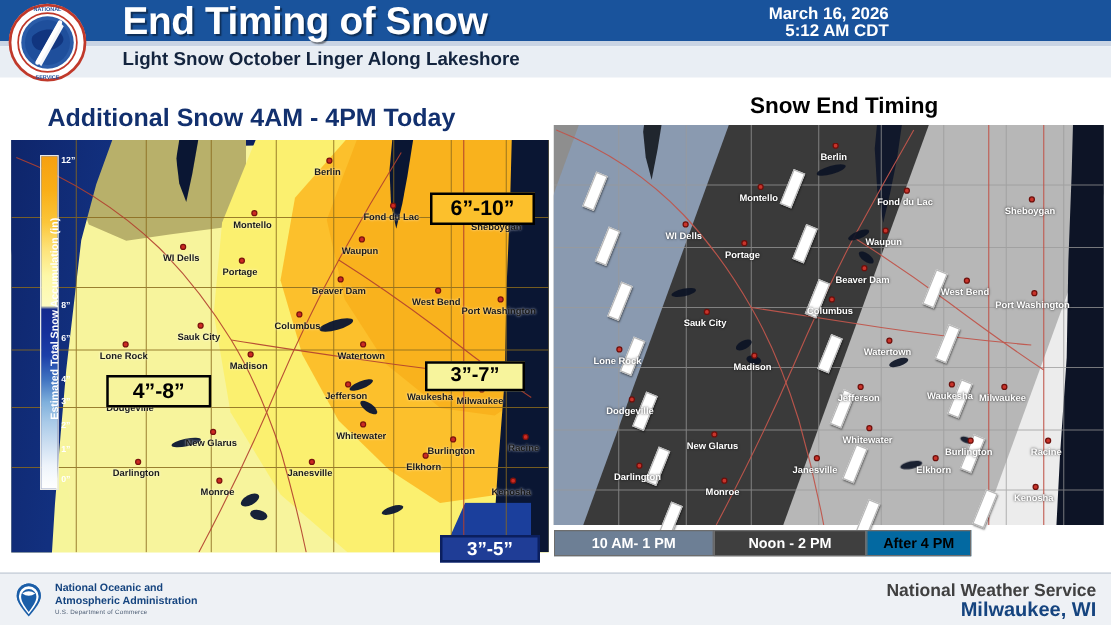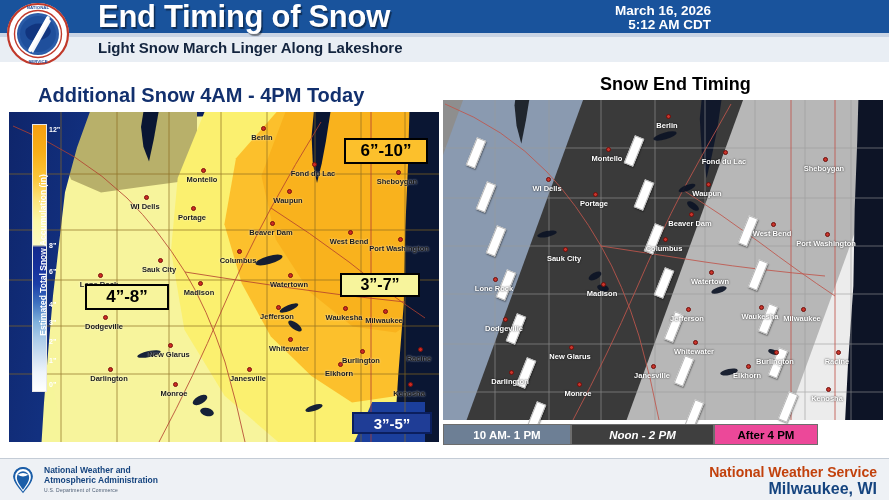--- a/index.html
+++ b/index.html
@@ -151,21 +151,21 @@
   .lm-city-label {
     position: absolute; font-size: 7.5px; font-weight: bold;
     color: #1a1a1a; white-space: nowrap;
     text-shadow: 0 0 2px rgba(255,255,255,0.85);
   }
 
   
   .callout {
     position: absolute; font-weight: bold;
     border: 2px solid #000000; white-space: nowrap;
-    display: flex; align-items: center; justify-content: center;
+    display: flex; align-items: center; justify-content: center; margin-top: 16px;
   }
   .callout.gold { background: #fcc02c; color: #000; }
   .callout.pale { background: #f7f49c; color: #000; }
   .callout.blue { background: #1f3d96; color: #ffffff; border-color: #0b1f5e; }
 
   
   .colorbar-wrap {
     position: absolute; left: 12px; top: 118px; width: 46px; height: 290px;
     z-index: 8;
   }
@@ -274,21 +274,21 @@
   .noaa-text {
     position: absolute; left: 44px; top: 7px;
     font-size: 8.5px; font-weight: bold; color: #15447f; line-height: 10px;
   }
   .noaa-doc {
     position: absolute; left: 44px; top: 29px;
     font-size: 5px; color: #4a5b72; letter-spacing: 0.2px;
   }
   .nws-foot1 {
     position: absolute; right: 12px; top: 6px;
-    font-size: 14px; font-weight: bold; color: #c2410c;
+    font-size: 14px; font-weight: bold; color: #404040;
     text-align: right; white-space: nowrap;
   }
   .nws-foot2 {
     position: absolute; right: 12px; top: 22px;
     font-size: 16px; font-weight: bold; color: #15447f;
     text-align: right; white-space: nowrap;
   }
 </style>
 </head>
 <body>
@@ -307,21 +307,21 @@
     <path d="M20 27c5-5 13-7 20-4 4 2 6 6 4 9-3 5-12 8-19 6-4-1-7-7-5-11z" fill="#11357f"></path>
     <path d="M42 16 L24 48" stroke="#ffffff" stroke-width="3.6" stroke-linecap="round"></path>
     <path d="M41 15 L45 19 L27 51 L23 47 Z" fill="#ffffff" opacity="0.95"></path>
     <g fill="#1f4f9c" font-size="4.4" font-weight="bold" font-family="Liberation Sans, sans-serif">
       <text x="32" y="7" text-anchor="middle">NATIONAL</text>
       <text x="32" y="61" text-anchor="middle">SERVICE</text>
     </g>
   </svg>
 
   <div class="title-main">End Timing of Snow</div>
-  <div class="title-sub">Light Snow March Linger Along Lakeshore</div>
+  <div class="title-sub">Light Snow October Linger Along Lakeshore</div>
   <div class="hdr-date">March 16, 2026</div>
   <div class="hdr-time">5:12 AM CDT</div>
 </div>
 
 <div class="panel-title-left">Additional Snow 4AM - 4PM Today</div>
 
 <div class="map-left">
   <div class="map-left-inner">
     <div class="lm-bluebg"></div>
     <div class="lm-paleyellow"></div>
@@ -544,36 +544,36 @@
     <div class="rm-city-dot" style="left: 509px; top: 370px; z-index: 8;"></div>
     <div class="rm-city-label" style="left: 510px; top: 377px; transform: translateX(-50%); z-index: 8;">Darlington</div>
     <div class="rm-city-dot" style="left: 577px; top: 382px; z-index: 8;"></div>
     <div class="rm-city-label" style="left: 578px; top: 389px; transform: translateX(-50%); z-index: 8;">Monroe</div>
     <div class="rm-city-dot" style="left: 826px; top: 387px; z-index: 8;"></div>
     <div class="rm-city-label" style="left: 827px; top: 394px; transform: translateX(-50%); z-index: 8;">Kenosha</div>
   </div>
 
 <div class="rm-legend">
     <div class="leg-seg" style="background: rgb(109, 127, 149); color: rgb(255, 255, 255); width: 128px;">10 AM- 1 PM</div>
-    <div class="leg-seg" style="background: rgb(63, 63, 63); color: rgb(255, 255, 255); width: 143px; font-style: italic;">Noon - 2 PM</div>
-    <div class="leg-seg" style="background: #ec4899; color: rgb(0, 0, 0); width: 104px;">After 4 PM</div>
+    <div class="leg-seg" style="background: rgb(63, 63, 63); color: rgb(255, 255, 255); width: 122px;">Noon - 2 PM</div>
+    <div class="leg-seg" style="background: #0369a1; color: rgb(0, 0, 0); width: 84px;">After 4 PM</div>
   </div>
 
 <div class="footer">
   <div class="footer-rule"></div>
   <svg class="noaa-logo" viewBox="0 0 32 32">
     <circle cx="16" cy="12" r="11" fill="#1b5ea8"></circle>
     <path d="M16 23 L6 11 A11 11 0 0 1 26 11 Z" fill="#ffffff" opacity="0.0"></path>
     <path d="M16 31 C10 24 5 18 5 12 A11 11 0 0 1 27 12 C27 18 22 24 16 31 Z" fill="#1b5ea8"></path>
     <path d="M16 29 C11.5 23 7 17.5 7 12.5 A9 9 0 0 1 25 12.5 C25 17.5 20.5 23 16 29 Z" fill="#ffffff"></path>
     <path d="M16 27 C12.5 22 9 17.5 9 13 A7 7 0 0 1 23 13 C23 17.5 19.5 22 16 27 Z" fill="#1b5ea8"></path>
     <path d="M10 10 Q16 6 22 10 Q16 14 10 10 Z" fill="#ffffff"></path>
   </svg>
   <div class="noaa-text">
-    <div>National Weather and</div>
+    <div>National Oceanic and</div>
     <div>Atmospheric Administration</div>
   </div>
   <div class="noaa-doc">U.S. Department of Commerce</div>
   <div class="nws-foot1">National Weather Service</div>
   <div class="nws-foot2">Milwaukee, WI</div>
 </div>
 
 <div class="callout gold" style="left: 344px; top: 138px; width: 84px; height: 26px; font-size: 17px; z-index: 10;">6”-10”</div>
 <div class="callout pale" style="left: 85px; top: 284px; width: 84px; height: 26px; font-size: 17px; z-index: 10;">4”-8”</div>
 <div class="callout pale" style="left: 340px; top: 273px; width: 80px; height: 24px; font-size: 16px; z-index: 10;">3”-7”</div>

